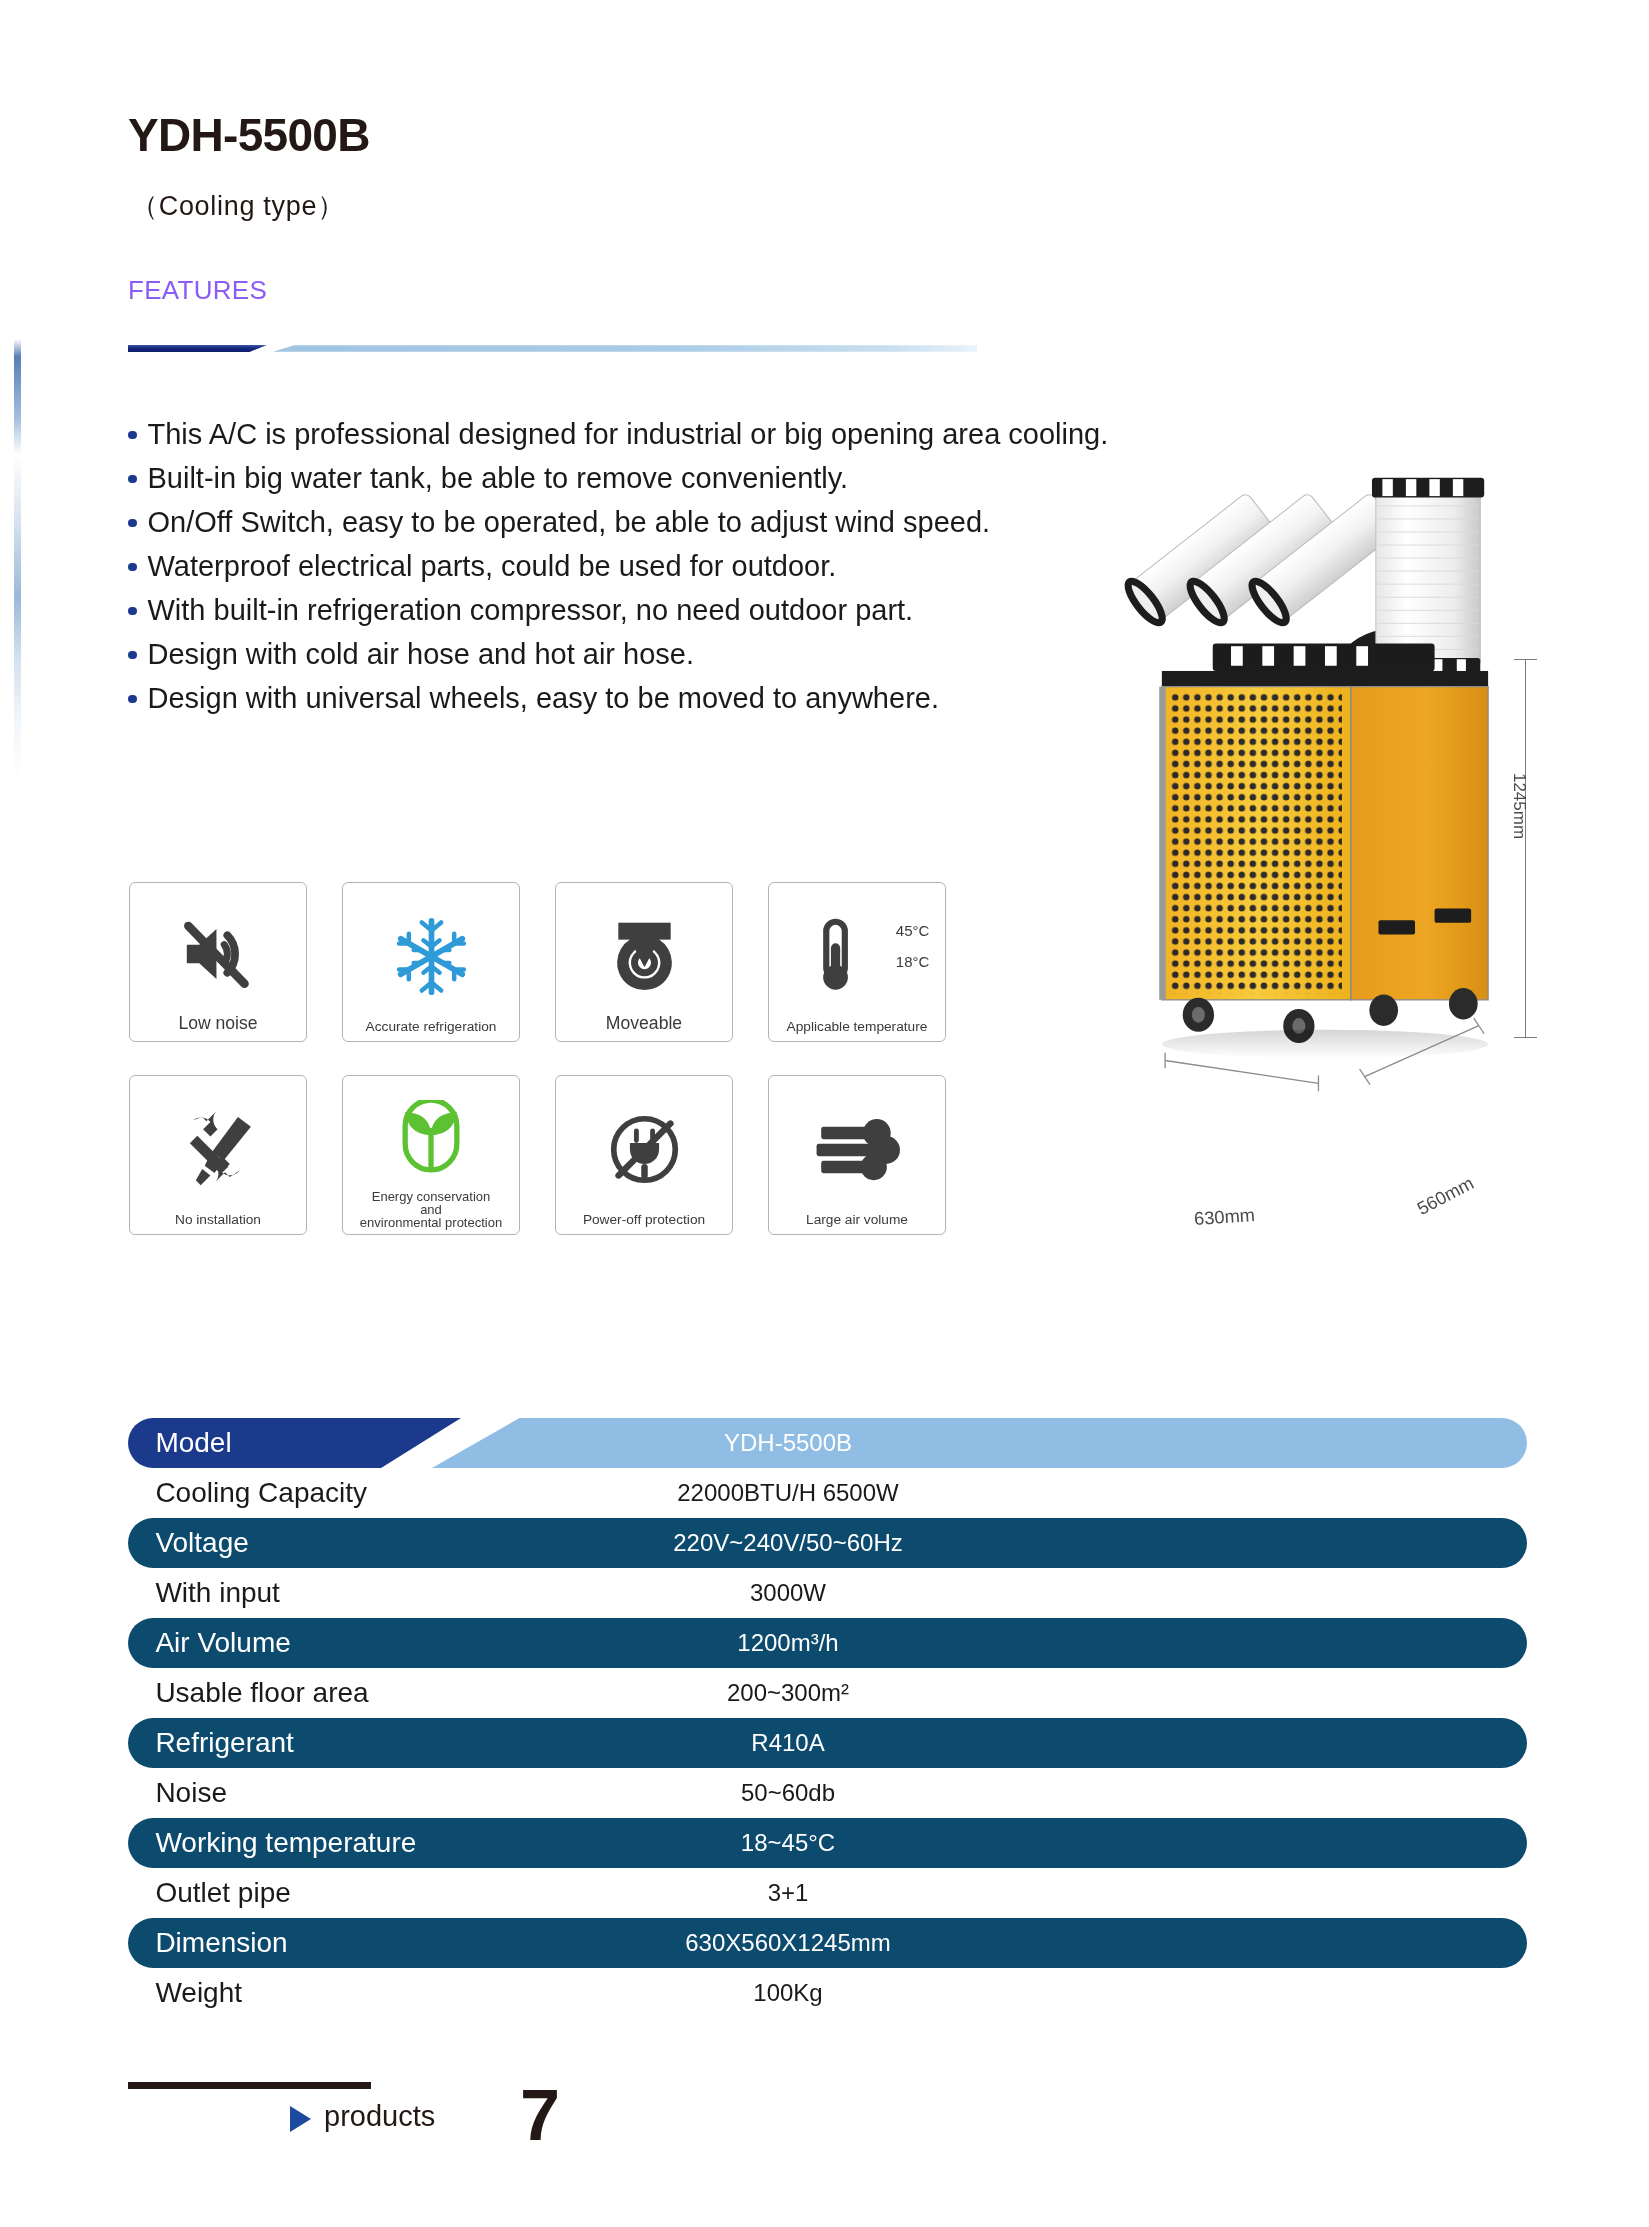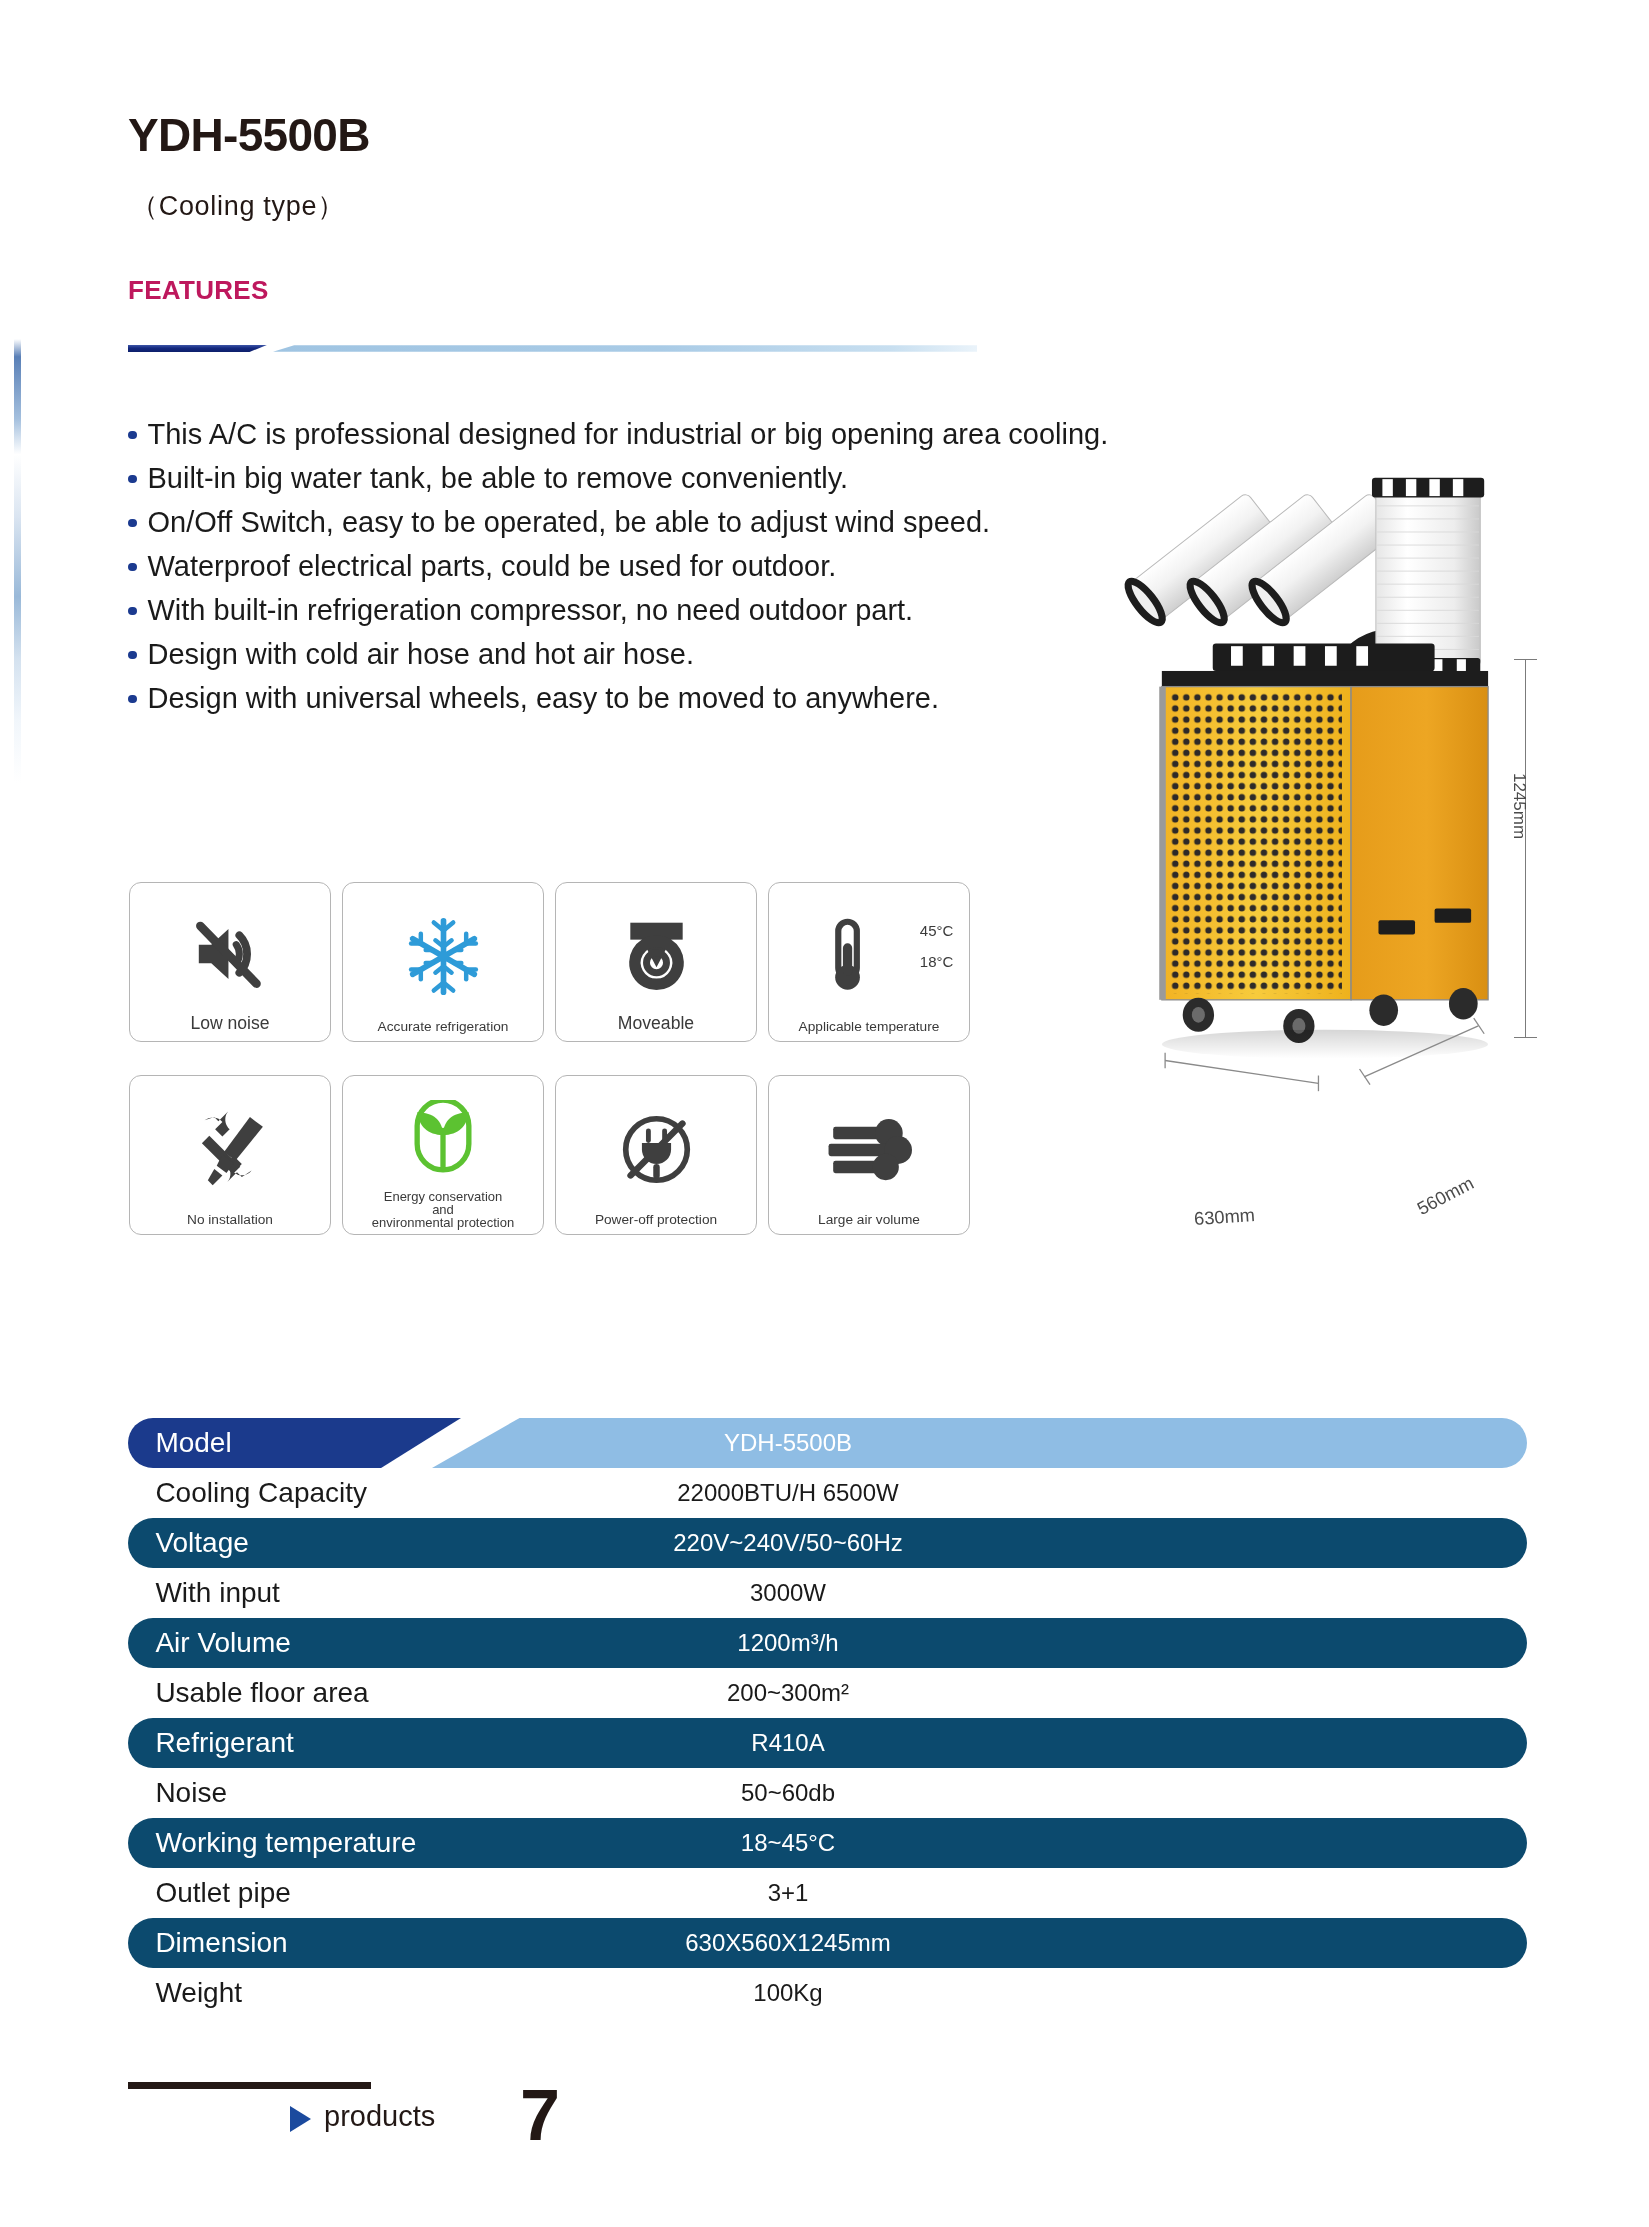--- a/index.html
+++ b/index.html
@@ -35,21 +35,21 @@
     position: absolute; left: 128px; top: 108px;
     font-size: 46px; font-weight: bold; letter-spacing: -0.7px;
     color: #231815;
   }
   .subtitle {
     position: absolute; left: 131px; top: 188px;
     font-size: 27px; color: #231815; letter-spacing: 0.7px;
   }
   .features-heading {
     position: absolute; left: 128px; top: 275px;
-    font-size: 26px; font-weight: bold; color: #be185d;
+    font-size: 26px; font-weight: normal; color: #8b5cf6;
     letter-spacing: 0.3px;
   }
 
   .divider { position: absolute; left: 128px; top: 342px; width: 848px; height: 10.4px; }
   .divider .dark {
     position: absolute; left: 0; top: 2.6px; width: 140px; height: 7.8px;
     background: linear-gradient(to bottom, #3c55a8 0%, #14287e 45%, #0d1f6b 100%);
     clip-path: polygon(0 0, 100% 0, 86% 100%, 0 100%);
   }
   .divider .light {
@@ -72,22 +72,22 @@
   .bullet-text { font-size: 29px; color: #1a1a1a; white-space: nowrap; }
 
   
   .icon-grid {
     position: absolute; left: 129px; top: 882px;
     display: grid;
     grid-template-columns: repeat(4, 178px);
     grid-gap: 33px 35px;
   }
   .icon-box {
-    width: 202px; height: 160px;
-    border: 1.3px solid #b5b5b5; border-radius: 12px;
+    width: 178px; height: 160px;
+    border: 1.3px solid #b5b5b5; border-radius: 6px;
     background: #fff;
     display: flex; flex-direction: column;
     align-items: center; justify-content: flex-start;
     padding-top: 10.4px;
     position: relative;
   }
   .icon-art {
     flex: 1; display: flex; align-items: center; justify-content: center;
     width: 100%;
   }

